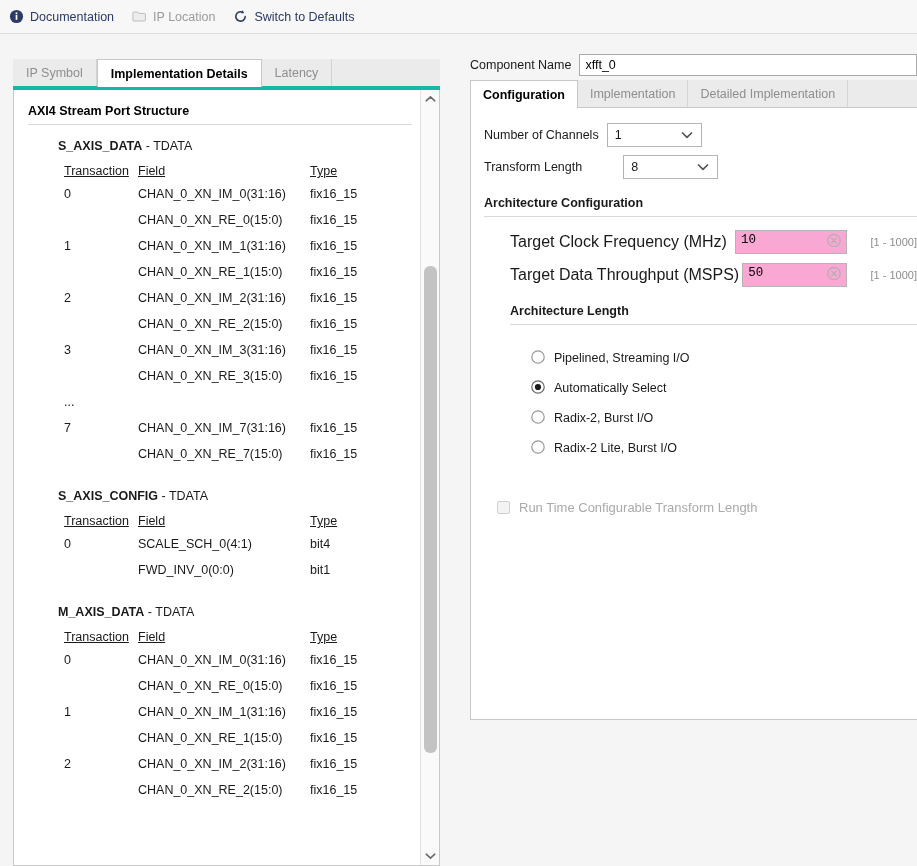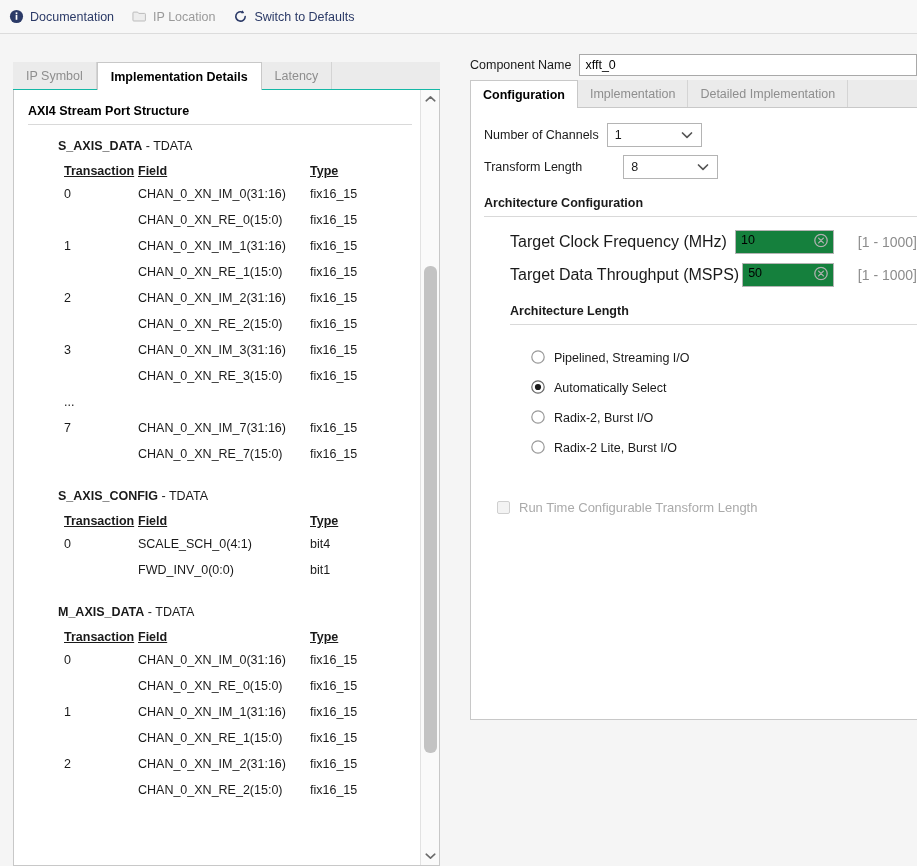--- a/index.html
+++ b/index.html
@@ -45,21 +45,21 @@
   
   #left-panel {
     position: absolute;
     left: 13px; top: 28px;
     width: 427px; height: 804px;
   }
   #left-tabstrip {
     display: flex;
     align-items: flex-end;
     height: 28px;
-    border-bottom: 1px solid #14b8a6;
+    border-bottom: 4px solid #14b8a6;
     background: #ebebeb;
   }
   .ltab {
     height: 27px;
     padding: 0 13px;
     display: flex;
     align-items: center;
     font-size: 12.5px;
     color: #8e8e8e;
     background: #ebebeb;
@@ -115,21 +115,21 @@
   }
   .grp-title b { font-weight: bold; }
 
   table.port-tbl {
     margin-left: 50px;
     border-collapse: collapse;
     font-size: 12.5px;
   }
   table.port-tbl th {
     text-align: left;
-    font-weight: bold;
+    font-weight: normal;
     text-decoration: underline;
     padding: 0 0 9px 0;
     white-space: nowrap;
   }
   table.port-tbl td {
     padding: 0 0 12px 0;
     white-space: nowrap;
     vertical-align: top;
   }
   .c-trans { width: 74px; }
@@ -278,36 +278,36 @@
   .inp-label { font-size: 16px; white-space: nowrap; }
   .txtwrap {
     position: relative;
     width: 165px;
     height: 24px;
     margin-left: 8px;
   }
   .txtwrap input {
     width: 100%; height: 100%;
     border: 1px solid #b4b4b4;
-    background: #15803d;
-    font-family: Liberation Sans, sans-serif;
+    background: #f9a8d4;
+    font-family: Liberation Mono, monospace;
     font-size: 12.5px;
     padding: 0 26px 4px 5px;
     color: #000;
     outline: none;
   }
   .clear-ico {
     position: absolute;
     right: 6px; top: 50%;
     transform: translateY(-50%);
     display: block;
     cursor: default;
   }
   .range-hint {
-    font-size: 14px;
+    font-size: 11px;
     color: #8c8c8c;
     margin-left: 24px;
     white-space: nowrap;
     text-align: right;
   }
 
   .radio-list { margin: 18px 0 0 47px; }
   .radio-row {
     display: flex;
     align-items: center;

